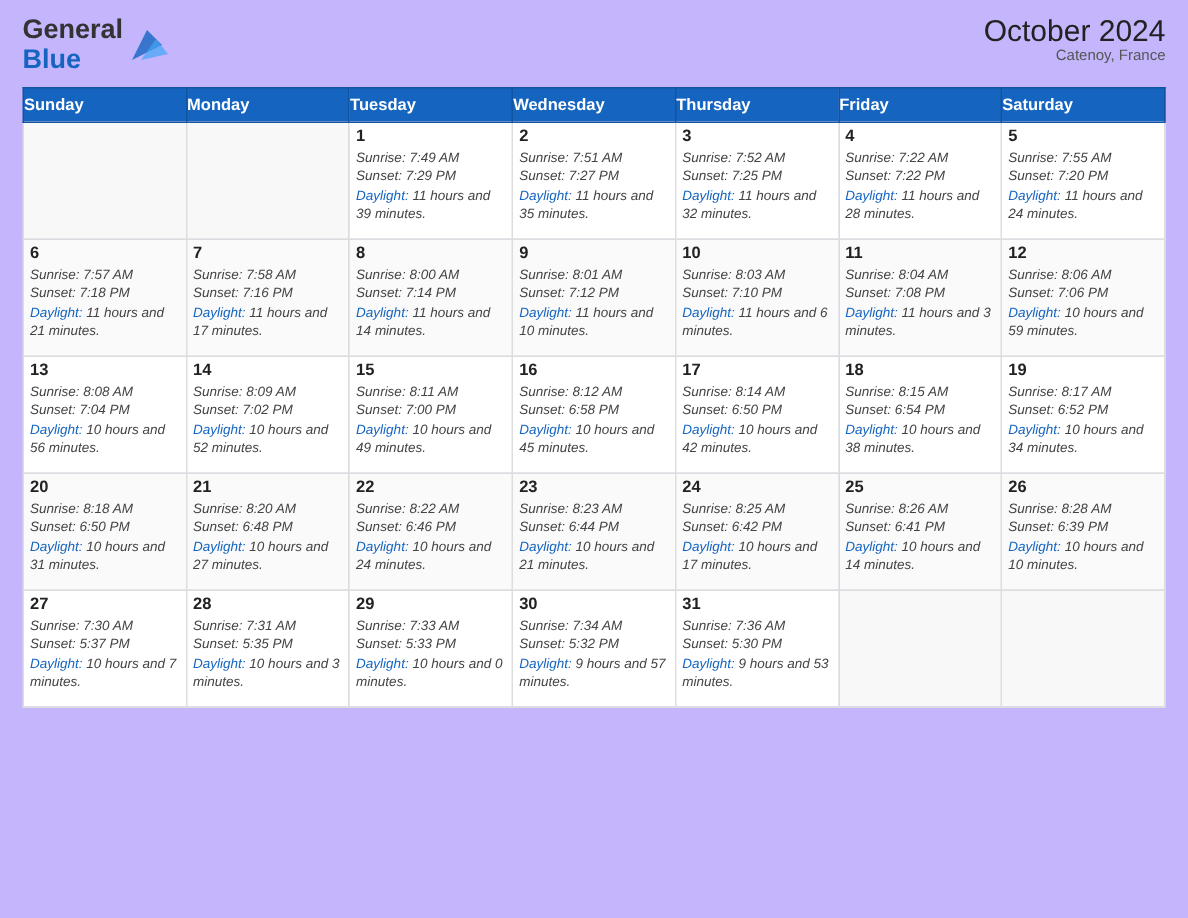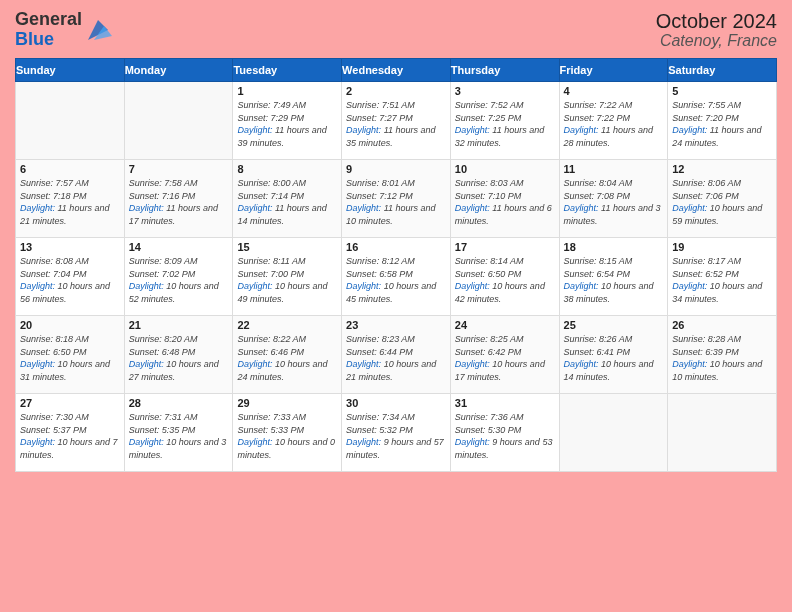--- a/index.html
+++ b/index.html
@@ -7,21 +7,21 @@
       font-family: Arial, sans-serif;
       background: #fff;
       width: 792px;
       height: 612px;
       overflow: hidden;
     }
     .page {
       width: 792px;
       height: 612px;
       padding: 10px 15px 10px 15px;
-      background: #fca5a5;
+      background: #c4b5fd;
     }
     .header {
       display: flex;
       justify-content: space-between;
       align-items: flex-start;
       margin-bottom: 8px;
     }
     .logo {
       display: flex;
       align-items: center;
@@ -42,23 +42,22 @@
     .title-section {
       text-align: right;
     }
     .month-title {
       font-size: 20px;
       font-weight: 300;
       color: #222;
       line-height: 1.1;
     }
     .subtitle {
-      font-size: 16px;
+      font-size: 10px;
       color: #555;
-      font-style: italic;
     }
     .calendar {
       width: 100%;
       border-collapse: collapse;
       border: 1px solid #ccc;
     }
     .calendar th {
       background: #1565c0;
       color: #fff;
       font-size: 11px;

